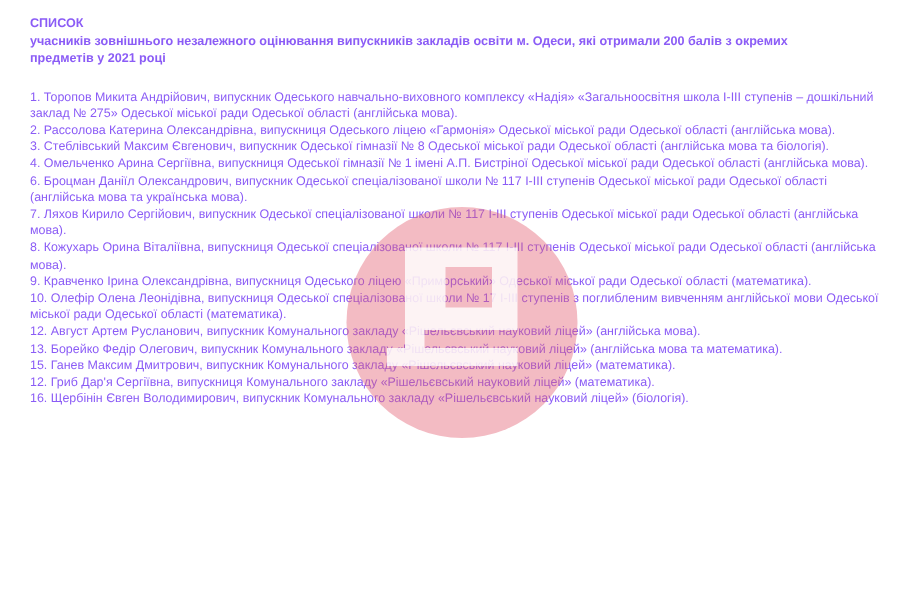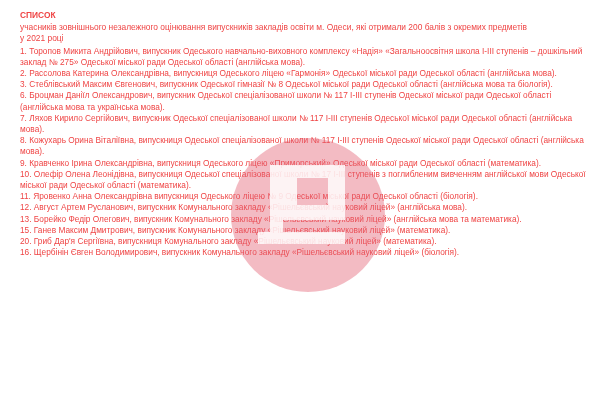--- a/index.html
+++ b/index.html
@@ -2,33 +2,33 @@
 <html><head>
 <meta charset="utf-8">
 <style>
   html,body { margin:0; padding:0; }
   .page {
     position:relative;
     width:600px; height:410px;
     background:#ffffff;
     overflow:hidden;
     font-family:"Liberation Sans","DejaVu Sans",sans-serif;
-    color:#ef4444;
+    color:#8b5cf6;
     -webkit-font-smoothing:antialiased;
   }
   .content { position:absolute; left:20px; top:10px; width:567px; }
   .doc-title {
     font-weight:bold; font-size:8.4px; line-height:11.5px;
   }
   .doc-subtitle {
-    font-weight:normal; font-size:8.4px; line-height:11.5px;
+    font-weight:bold; font-size:8.4px; line-height:11.5px;
     max-width:512px;
   }
   .list {
-    margin-top:1px;
+    margin-top:14px;
     font-size:8.3px; line-height:11.2px;
   }
   .item { margin:0; }
   .signature {
     position:absolute; left:20px; top:365px;
     font-size:8.3px; line-height:12px;margin-top:44px;
   }
   .sig-row { position:relative; margin-top:2px; }
   .sig-name { position:absolute; left:152px; top:0; white-space:nowrap; }
   .watermark {
@@ -41,30 +41,30 @@
 
 <div class="page">
 
   <div class="content">
     <div class="doc-title">СПИСОК</div>
     <div class="doc-subtitle">учасників зовнішнього незалежного оцінювання випускників закладів освіти м. Одеси, які отримали 200 балів з окремих предметів у 2021 році</div>
     <div class="list">
         <div class="item">1. Торопов Микита Андрійович, випускник Одеського навчально-виховного комплексу «Надія» «Загальноосвітня школа І-ІІІ ступенів – дошкільний заклад № 275» Одеської міської ради Одеської області (англійська мова).</div>
         <div class="item">2. Рассолова Катерина Олександрівна, випускниця Одеського ліцею «Гармонія» Одеської міської ради Одеської області (англійська мова).</div>
         <div class="item">3. Стеблівський Максим Євгенович, випускник Одеської гімназії № 8 Одеської міської ради Одеської області (англійська мова та біологія).</div>
+        <div class="item">4. Омельченко Арина Сергіївна, випускниця Одеської гімназії № 1 імені А.П. Бистріної Одеської міської ради Одеської області (англійська мова).</div>
         <div class="item">6. Броцман Даніїл Олександрович, випускник Одеської спеціалізованої школи № 117 І-ІІІ ступенів Одеської міської ради Одеської області (англійська мова та українська мова).</div>
         <div class="item">7. Ляхов Кирило Сергійович, випускник Одеської спеціалізованої школи № 117 І-ІІІ ступенів Одеської міської ради Одеської області (англійська мова).</div>
         <div class="item">8. Кожухарь Орина Віталіївна, випускниця Одеської спеціалізованої школи № 117 І-ІІІ ступенів Одеської міської ради Одеської області (англійська мова).</div>
         <div class="item">9. Кравченко Ірина Олександрівна, випускниця Одеського ліцею «Приморський» Одеської міської ради Одеської області (математика).</div>
         <div class="item">10. Олефір Олена Леонідівна, випускниця Одеської спеціалізованої школи № 17 І-ІІІ ступенів з поглибленим вивченням англійської мови Одеської міської ради Одеської області (математика).</div>
-        <div class="item">11. Яровенко Анна Олександрівна випускниця Одеського ліцею № 9 Одеської міської ради Одеської області (біологія).</div>
         <div class="item">12. Август Артем Русланович, випускник Комунального закладу «Рішельєвський науковий ліцей» (англійська мова).</div>
         <div class="item">13. Борейко Федір Олегович, випускник Комунального закладу «Рішельєвський науковий ліцей» (англійська мова та математика).</div>
         <div class="item">15. Ганев Максим Дмитрович, випускник Комунального закладу «Рішельєвський науковий ліцей» (математика).</div>
-        <div class="item">20. Гриб Дар'я Сергіївна, випускниця Комунального закладу «Рішельєвський науковий ліцей» (математика).</div>
+        <div class="item">12. Гриб Дар'я Сергіївна, випускниця Комунального закладу «Рішельєвський науковий ліцей» (математика).</div>
         <div class="item">16. Щербінін Євген Володимирович, випускник Комунального закладу «Рішельєвський науковий ліцей» (біологія).</div>
       </div>
   </div>
 
   <div class="signature">
     <div>В.о. заступника міського голови –</div>
     <div class="sig-row">
       <span>керуючого справами</span>
       <span class="sig-name">О. Бриндак</span>
     </div>

